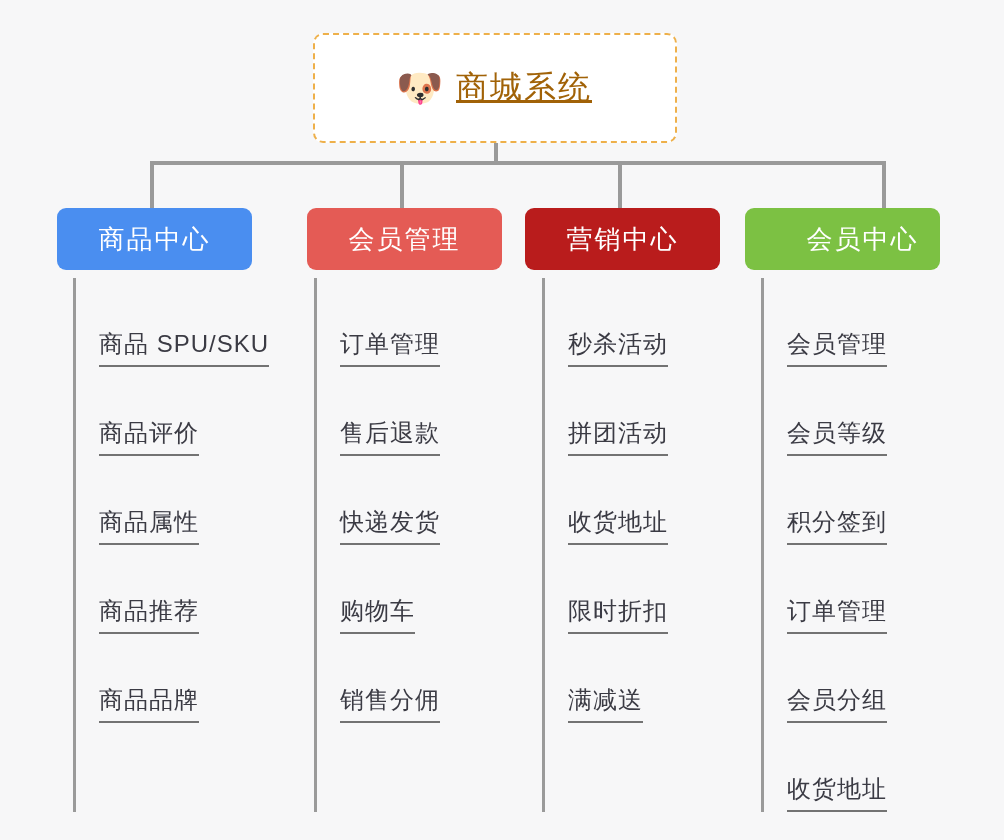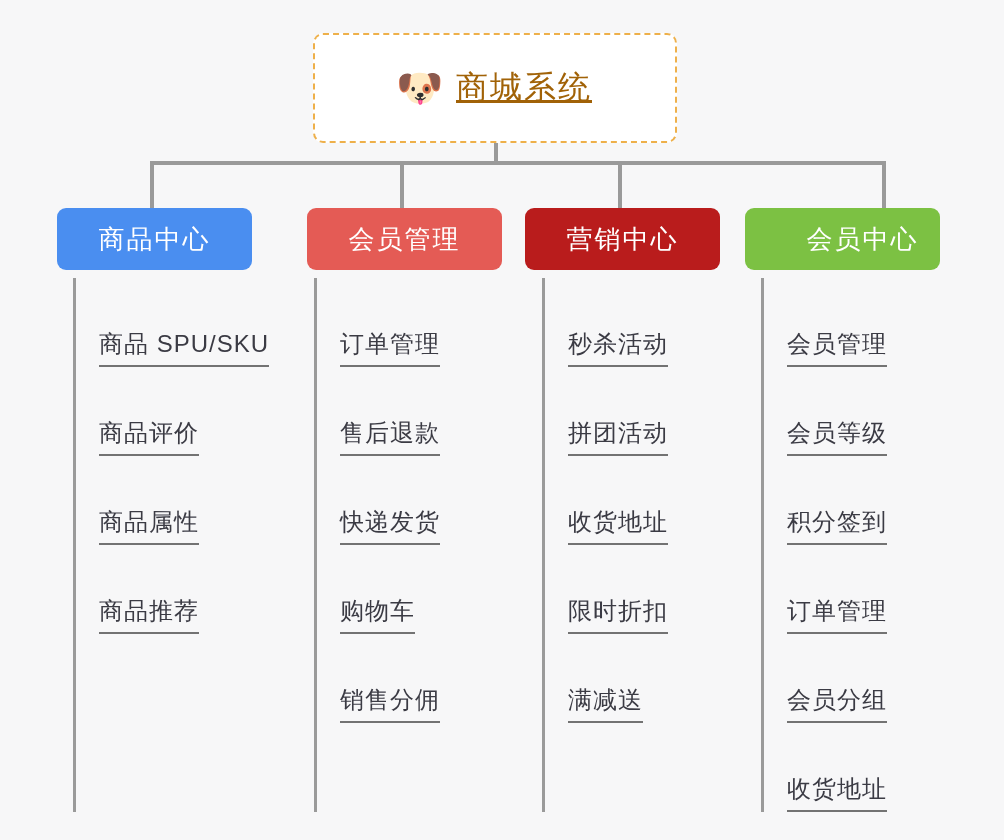--- a/index.html
+++ b/index.html
@@ -160,20 +160,23 @@
       </div>
     <div class="leaf-item">
         <span class="leaf-label">商品评价</span>
       </div>
     <div class="leaf-item">
         <span class="leaf-label">商品属性</span>
       </div>
     <div class="leaf-item">
         <span class="leaf-label">商品推荐</span>
       </div>
+    <div class="leaf-item">
+        <span class="leaf-label">商品品牌</span>
+      </div>
   </div>
 
   <div class="leaf-col" style="left:314px;">
     <div class="leaf-rail" style="height:534px;"></div>
     <div class="leaf-item">
         <span class="leaf-label">订单管理</span>
       </div>
     <div class="leaf-item">
         <span class="leaf-label">售后退款</span>
       </div>

